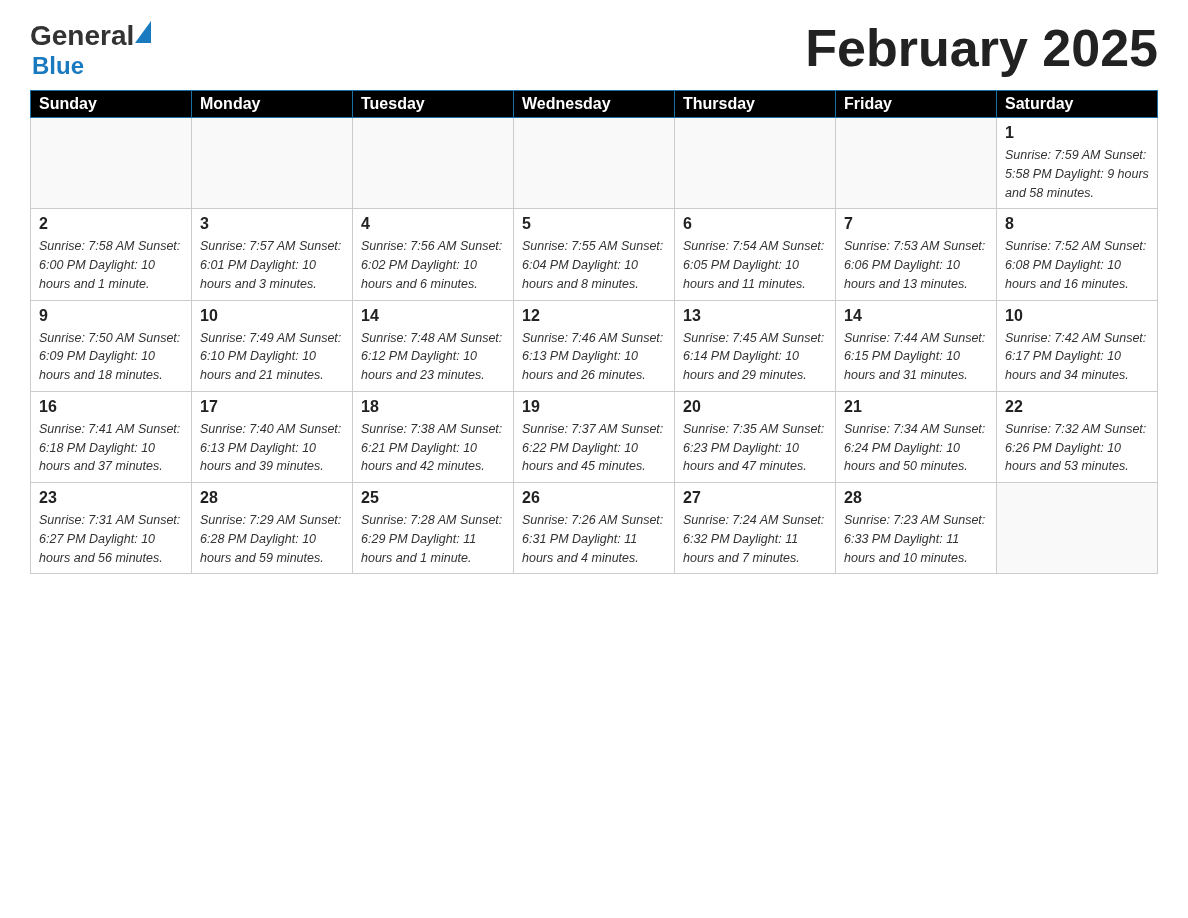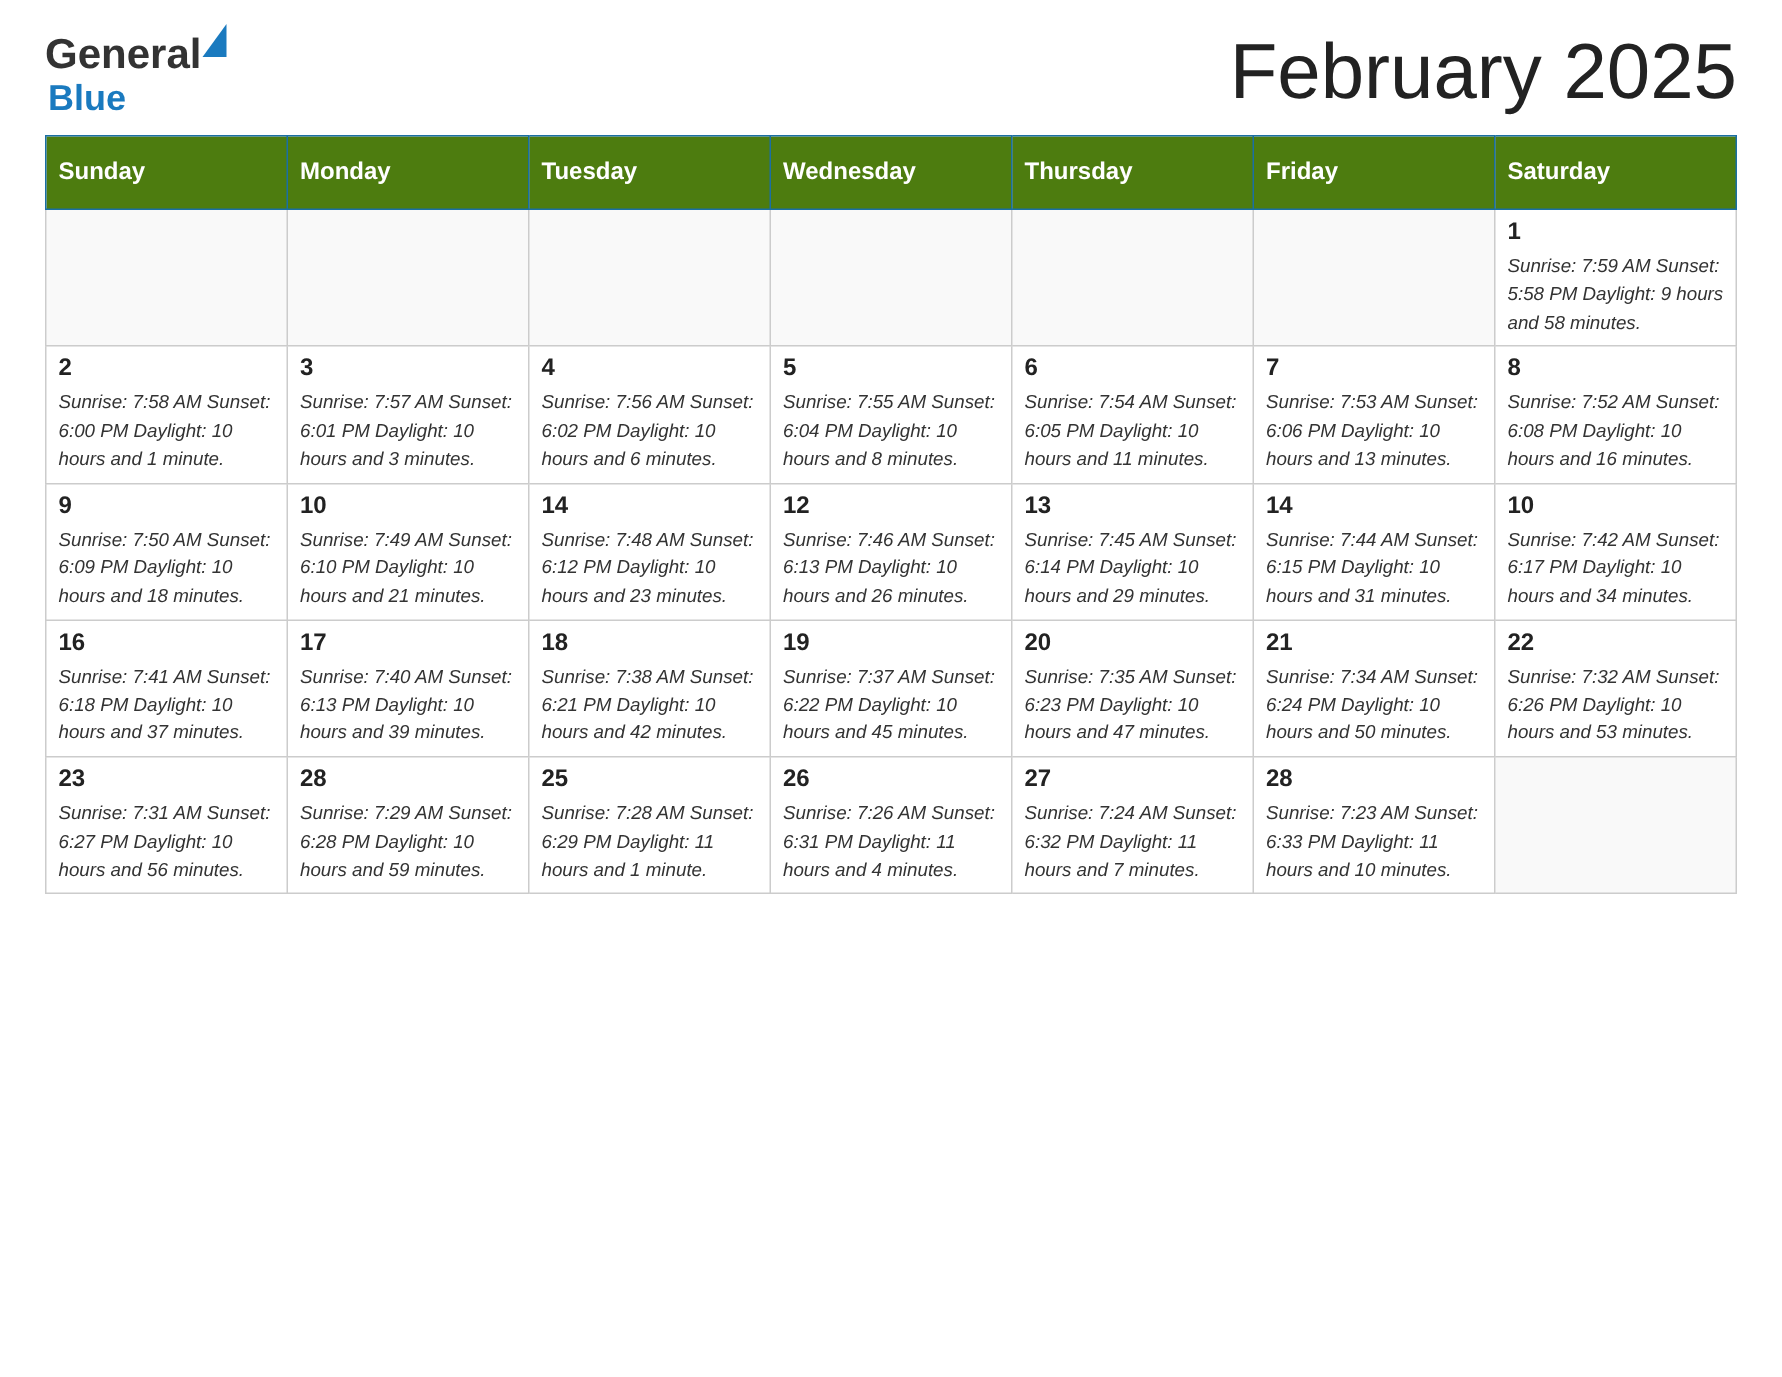--- a/index.html
+++ b/index.html
@@ -24,53 +24,53 @@
       font-size: 28px;
       font-weight: bold;
       color: #333;
     }
     .logo-wrapper {
       display: flex;
       flex-direction: column;
     }
     .logo-line1 {
       display: flex;
-      align-items: flex-start;
+      align-items: center;
     }
     .logo-line2 {
       font-size: 24px;
       font-weight: bold;
       color: #1a7abf;
       margin-left: 2px;
     }
     .title-block {
       text-align: right;
     }
     .month-title {
       font-size: 52px;
-      font-weight: normal;
+      font-weight: bold;
       color: #222;
       line-height: 1.1;
     }
     .location-title {
       font-size: 22px;
       color: #444;
       margin-top: 4px;
     }
     .calendar {
       width: 100%;
       border-collapse: collapse;
       margin-top: 10px;
     }
     .calendar thead tr th {
-      background-color: #4d7c0f;
+      background-color: #000000;
       color: #fff;
       font-size: 16px;
       font-weight: bold;
-      padding: 15px 8px;
+      padding: 4px 8px;
       text-align: left;
       border: 1px solid #1a6fa3;
     }
     .calendar tbody tr td {
       vertical-align: top;
       border: 1px solid #ccc;
       padding: 6px 8px;
       min-height: 100px;
       width: 14.28%;
       font-size: 13px;

